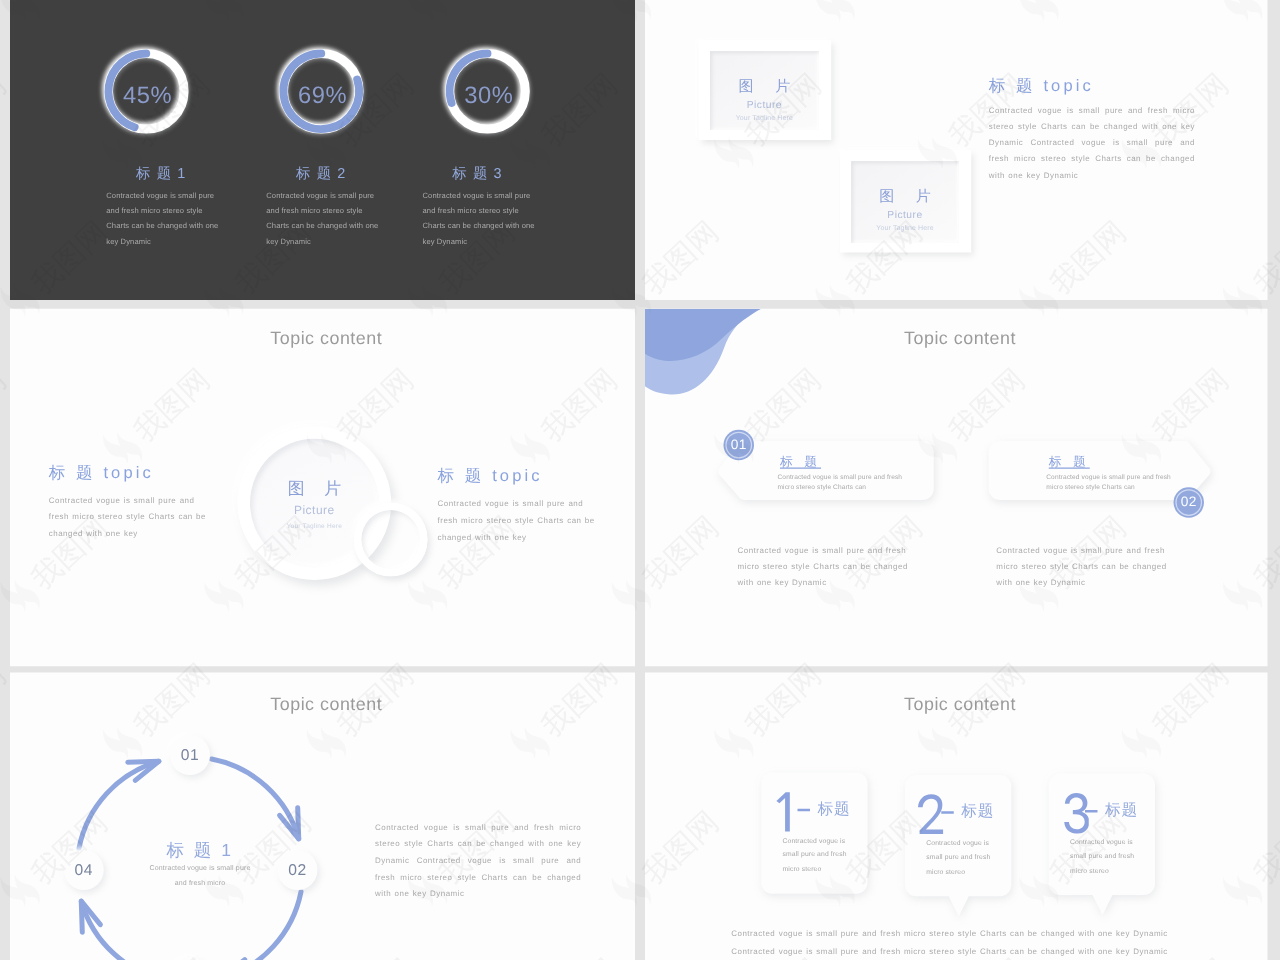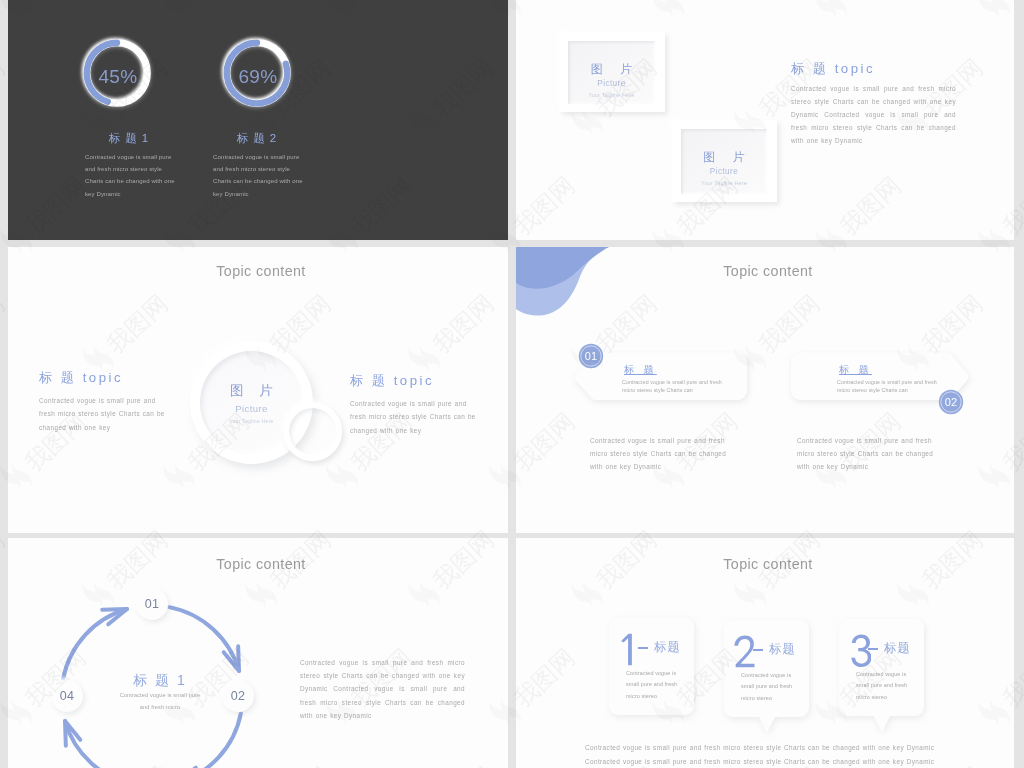--- a/index.html
+++ b/index.html
@@ -167,20 +167,29 @@
     </div>
     <div class="col c2">
       <svg class="donut" viewBox="0 0 100 100">
         <circle class="ring-bg" cx="50" cy="50" r="42"></circle>
         <path class="ring-fg" d="M 50 8 A 42 42 0 1 0 89.94 37.02"></path>
       </svg>
       <div class="pct">69%</div>
       <div class="stitle">标 题 2</div>
       <div class="sbody">Contracted vogue is small pure and fresh micro stereo style Charts can be changed with one key Dynamic</div>
     </div>
+    <div class="col c3">
+      <svg class="donut" viewBox="0 0 100 100">
+        <circle class="ring-bg" cx="50" cy="50" r="42"></circle>
+        <path class="ring-fg" d="M 50 8 A 42 42 0 0 0 10.06 62.98"></path>
+      </svg>
+      <div class="pct">30%</div>
+      <div class="stitle">标 题 3</div>
+      <div class="sbody">Contracted vogue is small pure and fresh micro stereo style Charts can be changed with one key Dynamic</div>
+    </div>
   </div>
   <div class="slide s2">
     <div class="frame f1">
       <div class="fin">
         <div class="fcn">图 片</div>
         <div class="fen">Picture</div>
         <div class="ftag">Your Tagline Here</div>
       </div>
     </div>
     <div class="frame f2">

